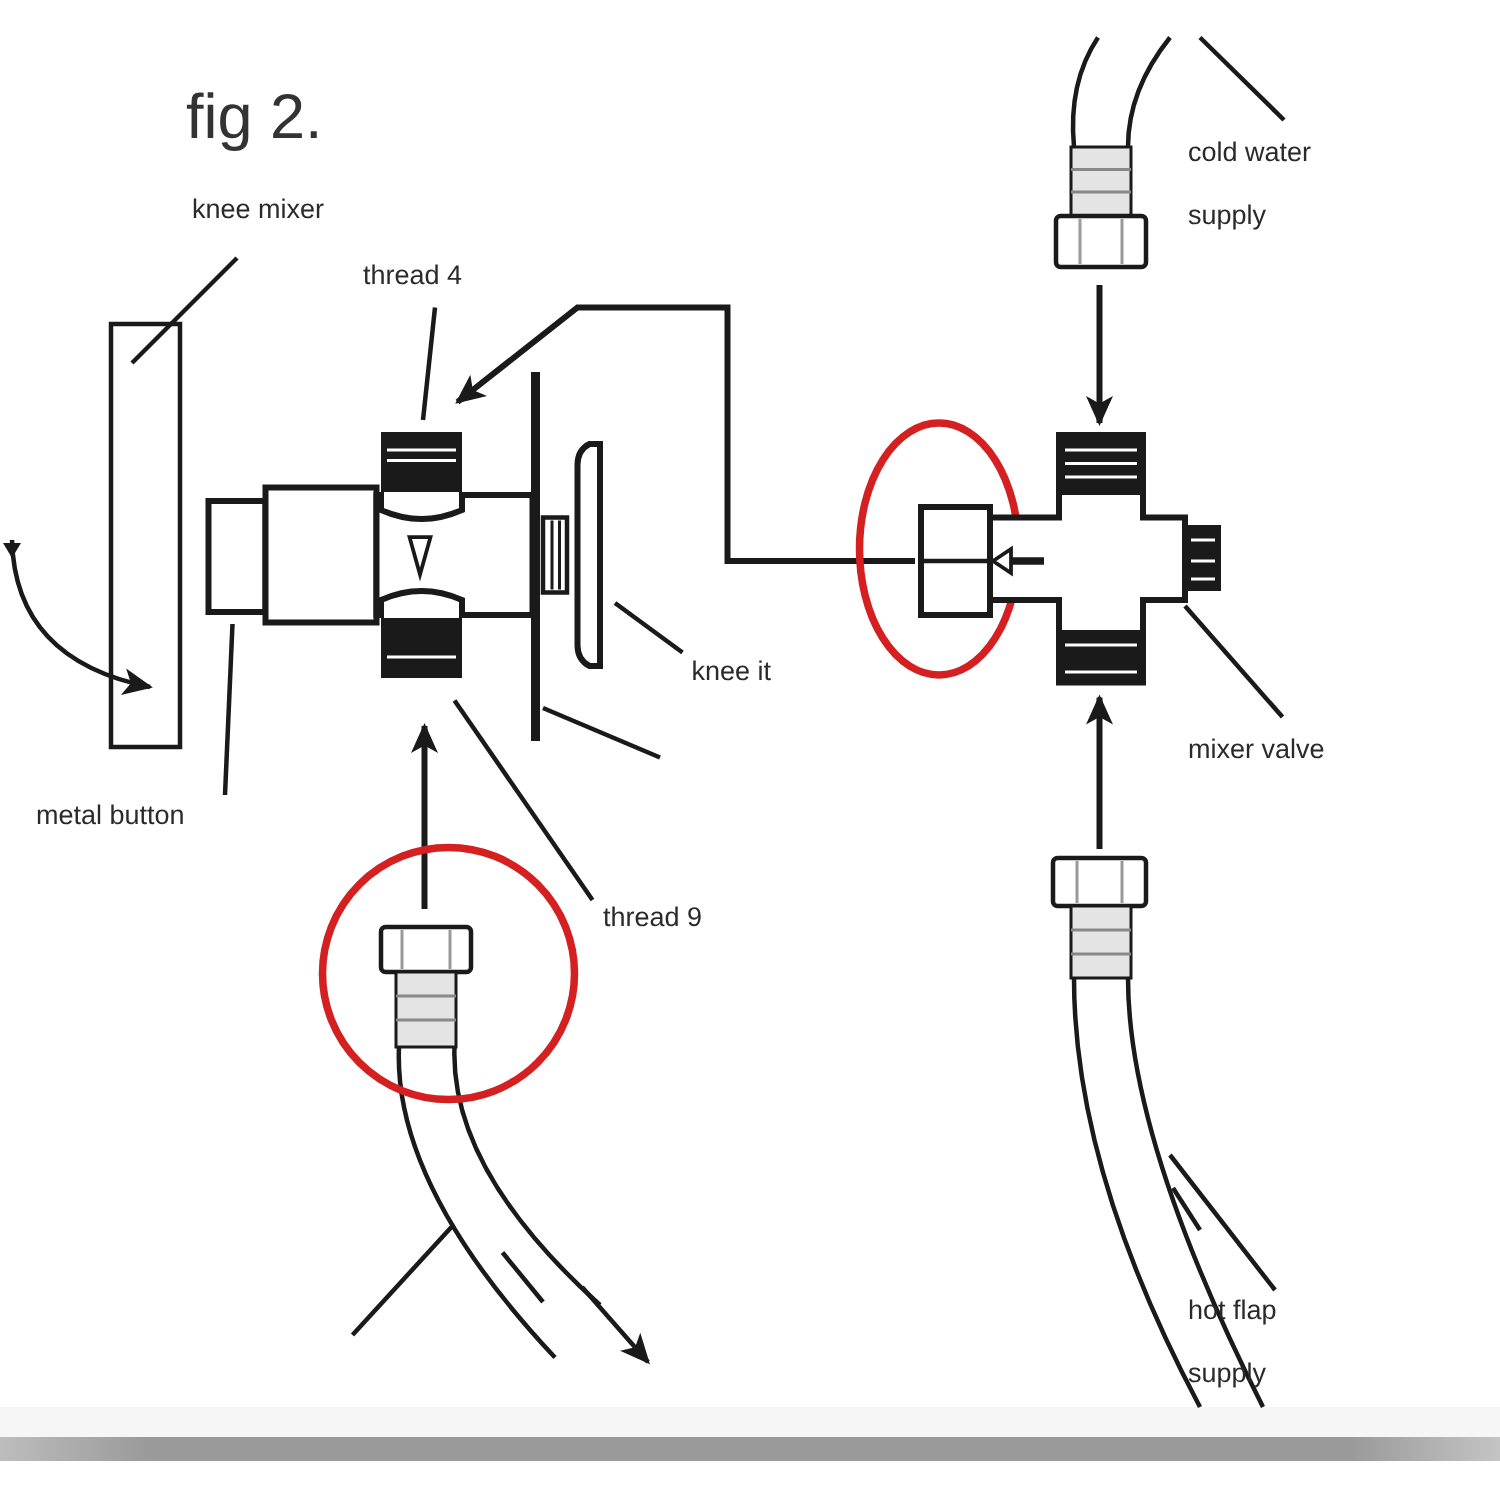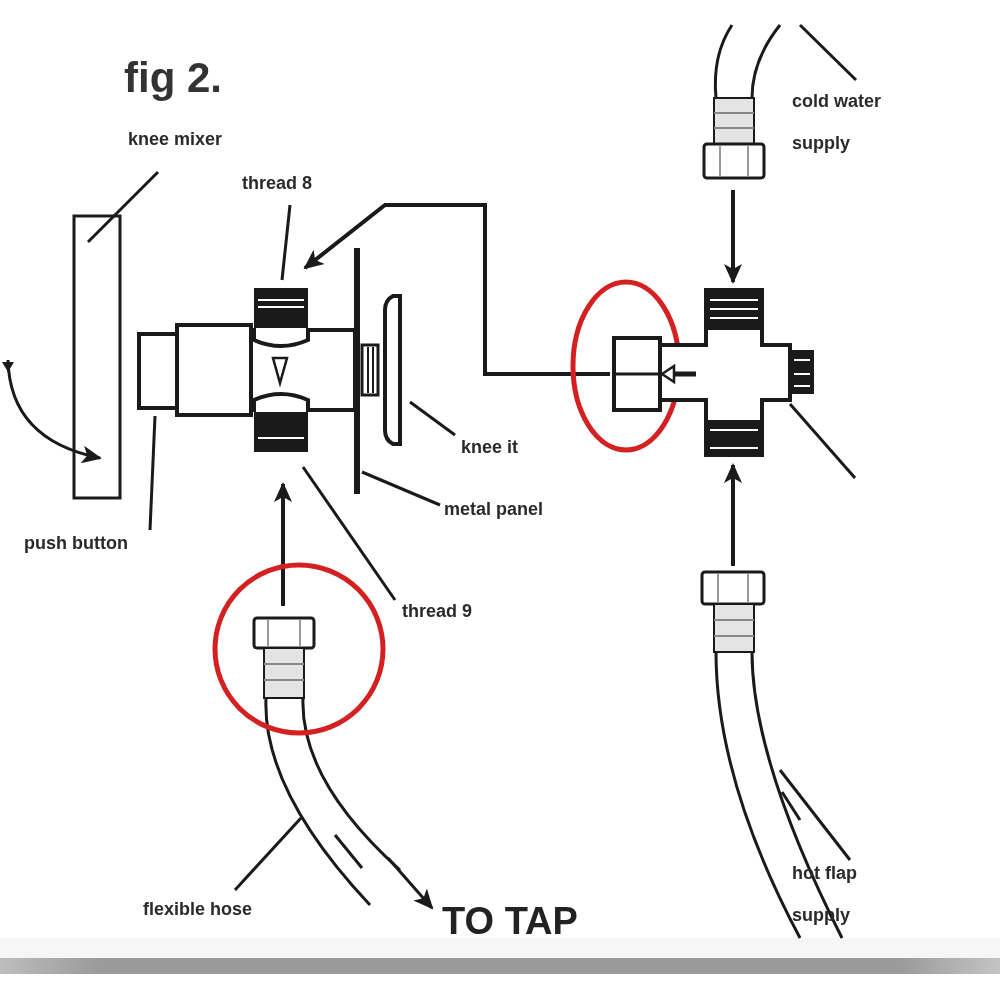--- a/index.html
+++ b/index.html
@@ -1,17 +1,17 @@
 <!DOCTYPE html>
 <html><head>
 <meta charset="utf-8">
 <style>
   html,body{margin:0;padding:0;background:#ffffff;}
   body{width:1000px;height:1000px;overflow:hidden;position:relative;font-family:"Liberation Sans",sans-serif;}
-  #stage{position:absolute;left:0;top:0;width:1000px;height:748px;font-weight:bold;}
+  #stage{position:absolute;left:0;top:0;width:1000px;height:748px;}
   .bottom-band{position:absolute;left:0;top:958px;width:1000px;height:16px;
     background:linear-gradient(to right,#bdbdbd 0%,#9a9a9a 10%,#9a9a9a 90%,#c4c4c4 100%);}
   .bottom-shade{position:absolute;left:0;top:938px;width:1000px;height:20px;background:#f6f6f6;}
   .lbl{position:absolute;color:#2a2a2a;font-size:18px;line-height:1.25;white-space:nowrap;}
   .fig{font-size:42px;color:#333;}
   .totap{font-size:38px;color:#222;}
 </style>
 </head>
 <body>
 
@@ -132,24 +132,22 @@
       <line x1="714" y1="636" x2="754" y2="636" stroke="#888" stroke-width="2"></line>
       <path d="M716,652 Q716,780 800,938" fill="none"></path>
       <path d="M752,652 Q752,760 842,938" fill="none"></path>
       <line x1="782" y1="792" x2="800" y2="820" stroke-width="3"></line>
     </g>
     <line x1="780" y1="770" x2="850" y2="860" stroke="#1a1a1a" stroke-width="3"></line>
   </svg>
 
   <div class="lbl fig" style="left:124px;top:52px">fig 2.</div>
   <div class="lbl" style="left:128px;top:128px">knee mixer</div>
-  <div class="lbl" style="left:242px;top:172px">thread 8</div>
-  <div class="lbl" style="left:24px;top:532px">push button</div>
+  <div class="lbl" style="left:242px;top:172px">thread 4</div>
+  <div class="lbl" style="left:24px;top:532px">metal button</div>
   <div class="lbl" style="left:461px;top:436px">knee it</div>
-  <div class="lbl" style="left:444px;top:498px">metal panel</div>
   <div class="lbl" style="left:402px;top:600px">thread 9</div>
   <div class="lbl" style="left:792px;top:90px">cold water</div>
   <div class="lbl" style="left:792px;top:132px">supply</div>
+  <div class="lbl" style="left:792px;top:488px">mixer valve</div>
   <div class="lbl" style="left:792px;top:862px">hot flap</div>
   <div class="lbl" style="left:792px;top:904px">supply</div>
-  <div class="lbl" style="left:143px;top:898px">flexible hose</div>
-  <div class="lbl totap" style="left:442px;top:898px">TO TAP</div>
 </div>
 
 </body></html>

